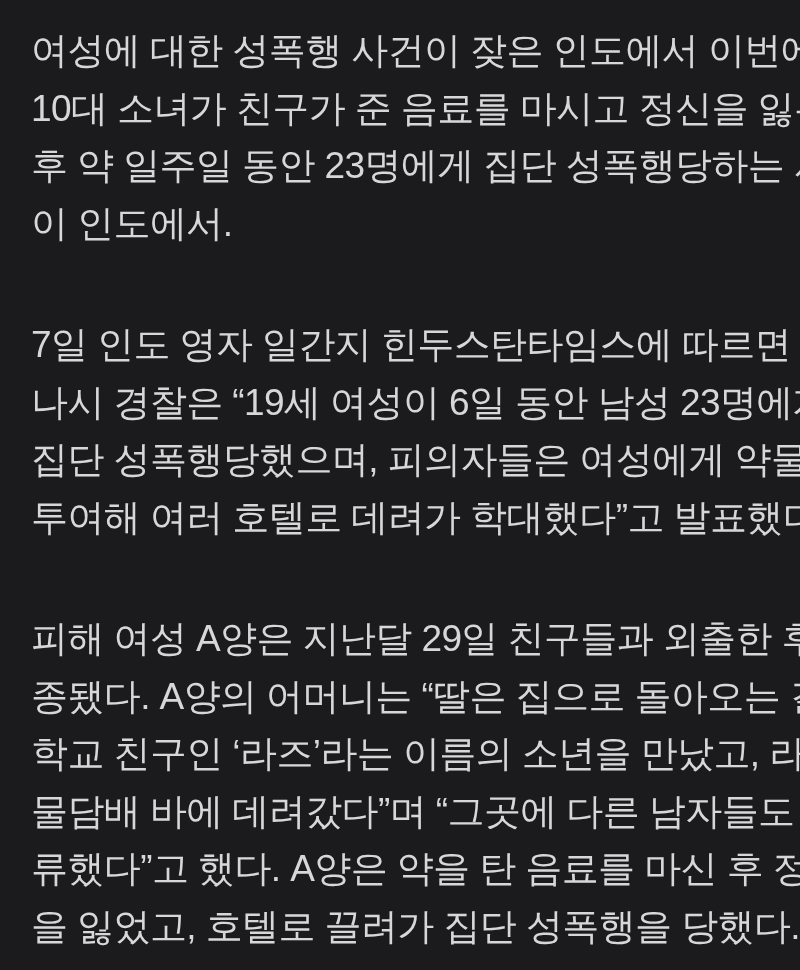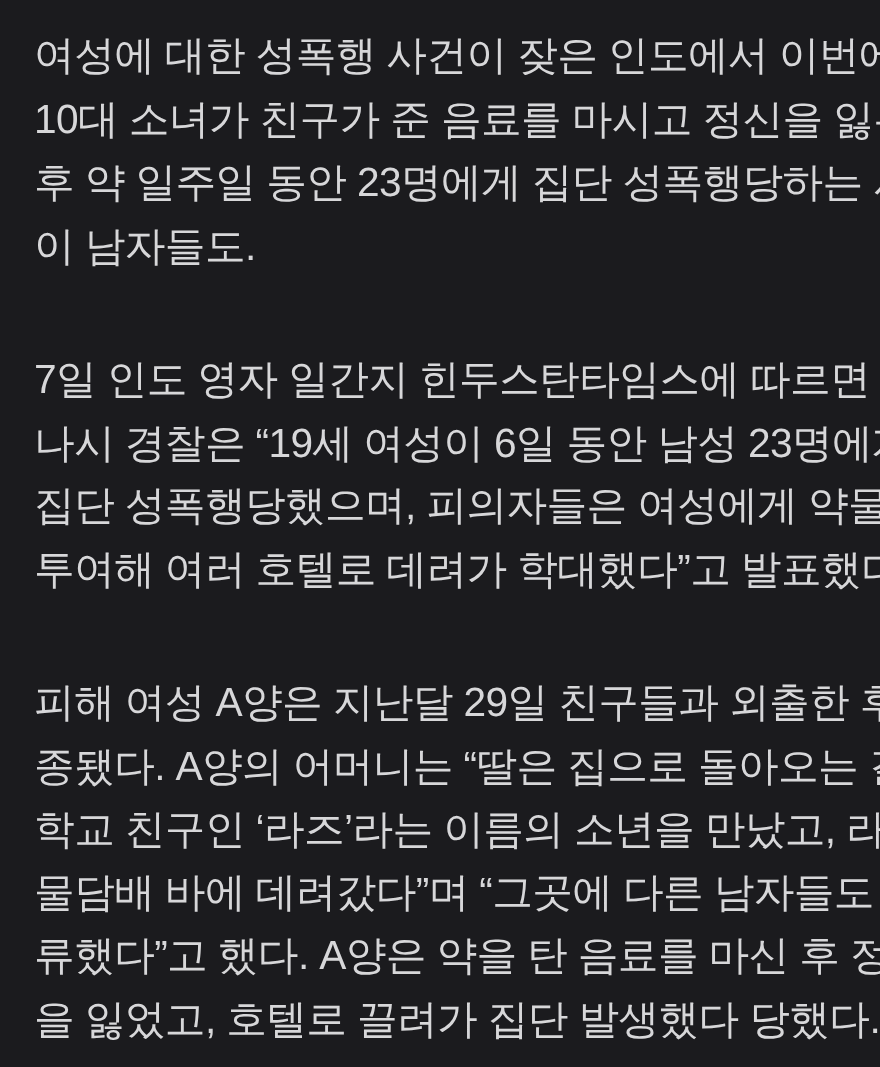--- a/index.html
+++ b/index.html
@@ -35,33 +35,33 @@
 </head>
 <body>
 
 <main class="page">
   <article class="article-body">
 
     <p class="paragraph">
       <span class="line">여성에 대한 성폭행 사건이 잦은 인도에서 이번에는</span>
       <span class="line">10대 소녀가 친구가 준 음료를 마시고 정신을 잃은</span>
       <span class="line">후 약 일주일 동안 23명에게 집단 성폭행당하는 사건</span>
-      <span class="line">이 남자들도.</span>
+      <span class="line">이 인도에서.</span>
     </p>
 
     <p class="paragraph">
       <span class="line">7일 인도 영자 일간지 힌두스탄타임스에 따르면 바라</span>
       <span class="line">나시 경찰은 “19세 여성이 6일 동안 남성 23명에게</span>
       <span class="line">집단 성폭행당했으며, 피의자들은 여성에게 약물을</span>
       <span class="line">투여해 여러 호텔로 데려가 학대했다”고 발표했다.</span>
     </p>
 
     <p class="paragraph">
       <span class="line">피해 여성 A양은 지난달 29일 친구들과 외출한 후 실</span>
       <span class="line">종됐다. A양의 어머니는 “딸은 집으로 돌아오는 길에</span>
       <span class="line">학교 친구인 ‘라즈’라는 이름의 소년을 만났고, 라즈는</span>
       <span class="line">물담배 바에 데려갔다”며 “그곳에 다른 남자들도 합</span>
       <span class="line">류했다”고 했다. A양은 약을 탄 음료를 마신 후 정신</span>
-      <span class="line">을 잃었고, 호텔로 끌려가 집단 발생했다 당했다.</span>
+      <span class="line">을 잃었고, 호텔로 끌려가 집단 성폭행을 당했다.</span>
     </p>
 
   </article>
 </main>
 
 </body></html>

